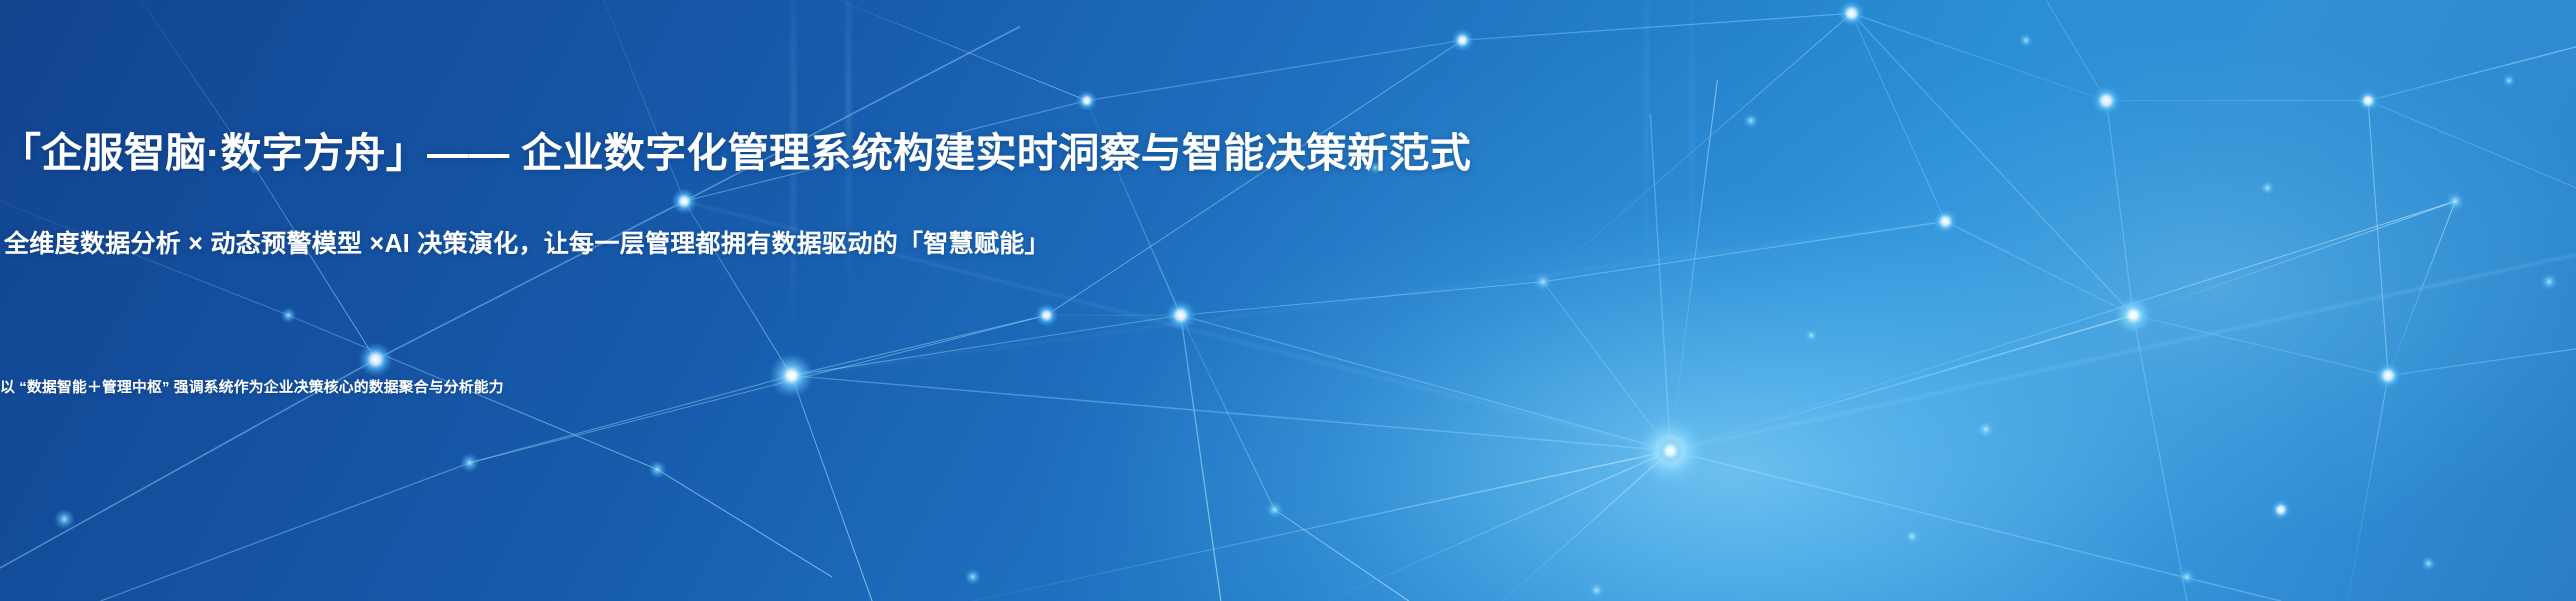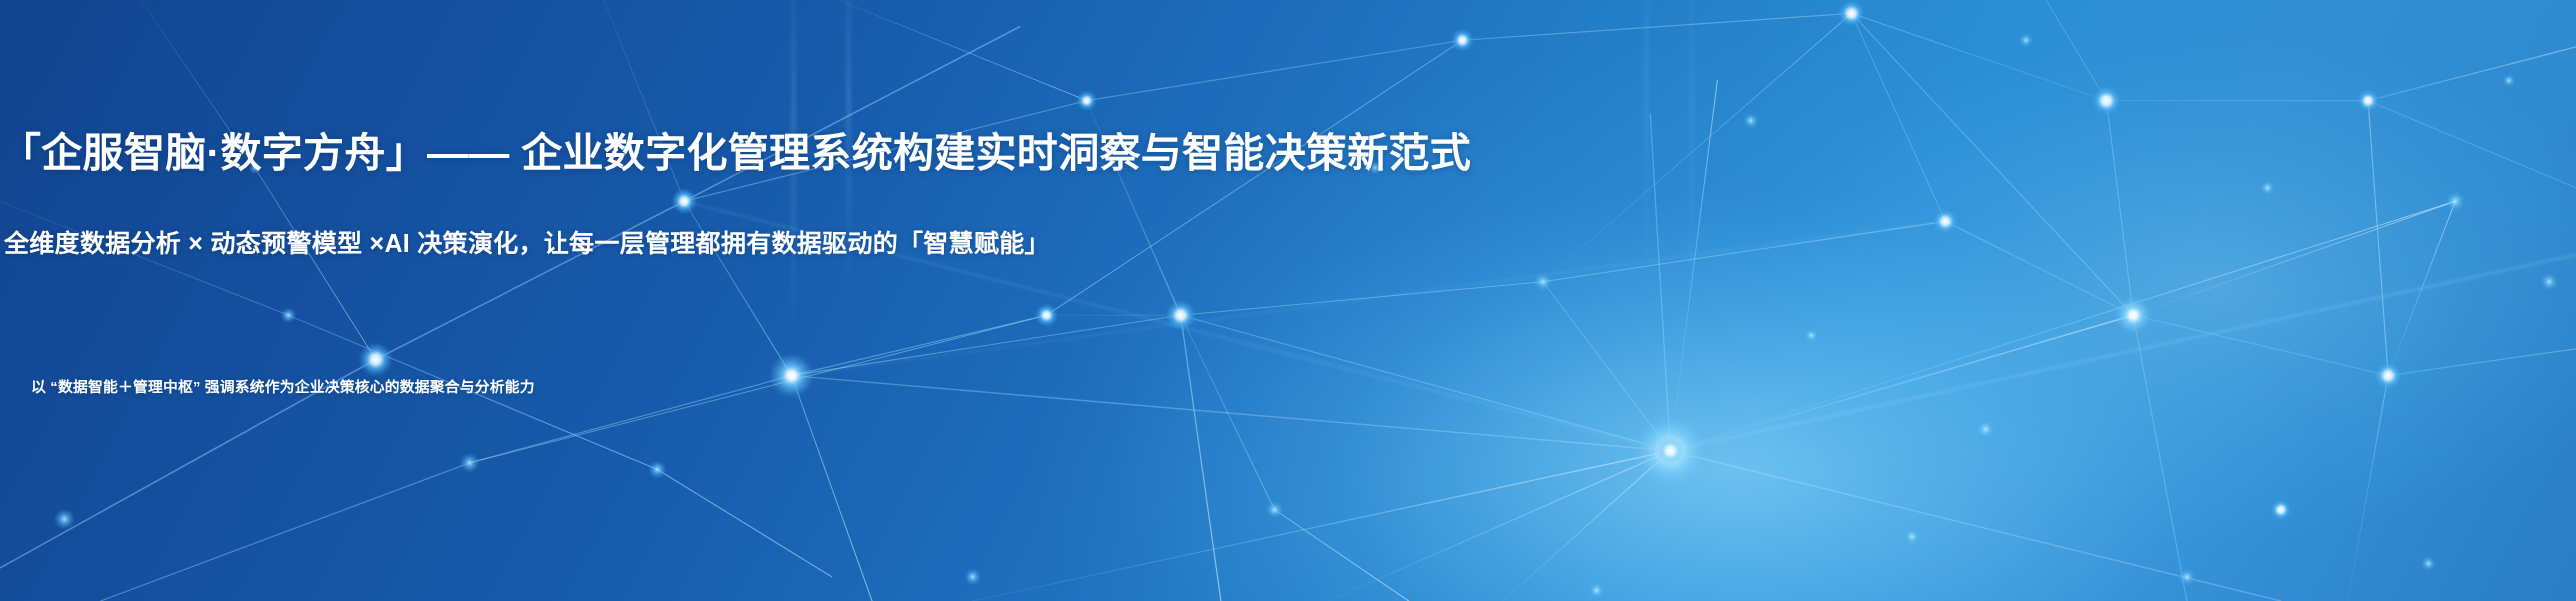--- a/index.html
+++ b/index.html
@@ -103,21 +103,20 @@
     left: 0;
     right: 0;
     top: 378px;
     font-size: 14.8px;
     line-height: 1.3;
     font-weight: 600;
     color: #ffffff;
     letter-spacing: 0.2px;
     white-space: nowrap;
     text-shadow: 0 0.7px 4px rgba(6,40,90,0.30);
-    padding-left: 31px;
   }
 </style>
 </head>
 <body>
 
 <div id="banner">
 
   <div class="sheen" style="left:792px;"></div>
   <div class="sheen" style="left:847px; height:62%;"></div>
   <div class="sheen" style="left:1645px; height:58%; opacity:.7;"></div>

